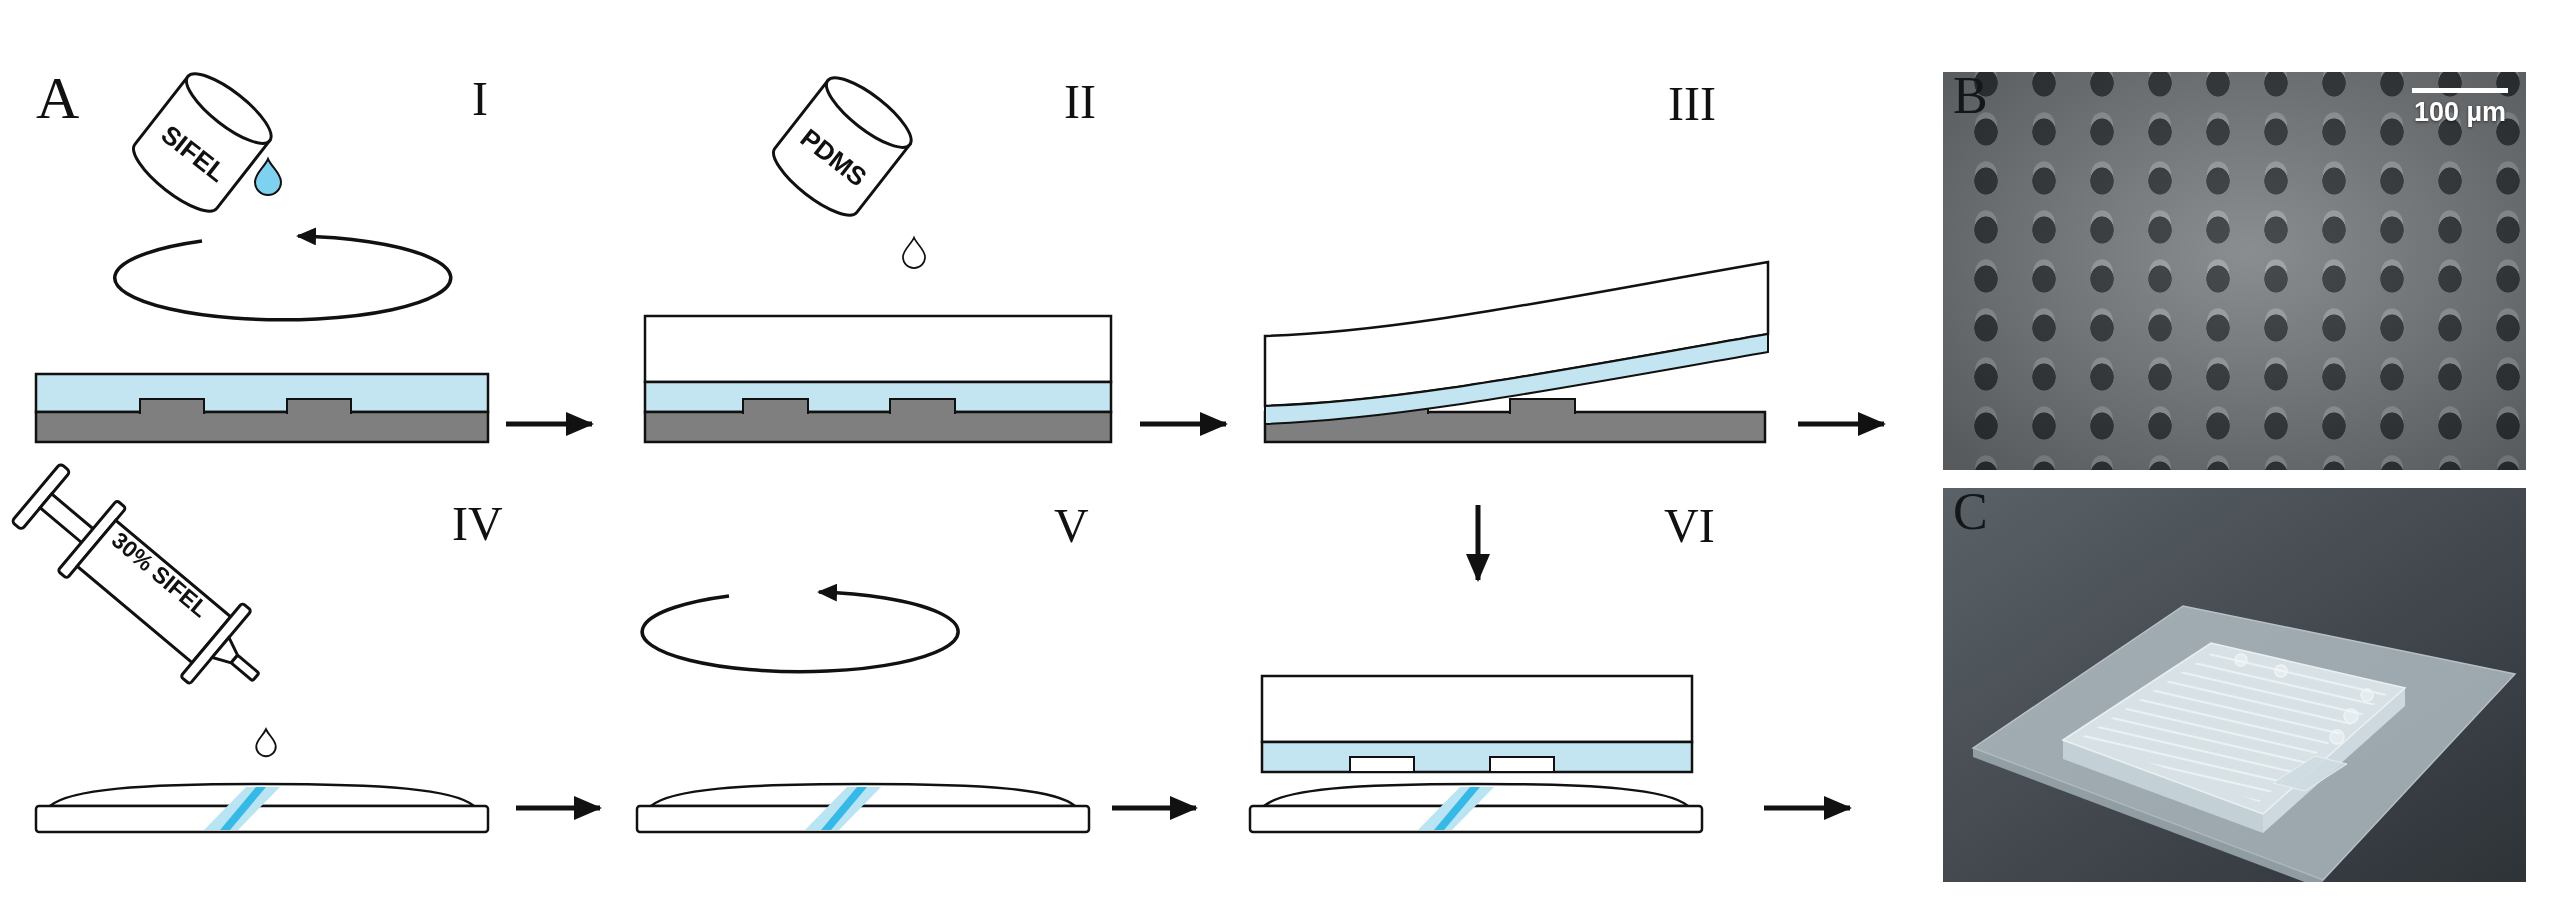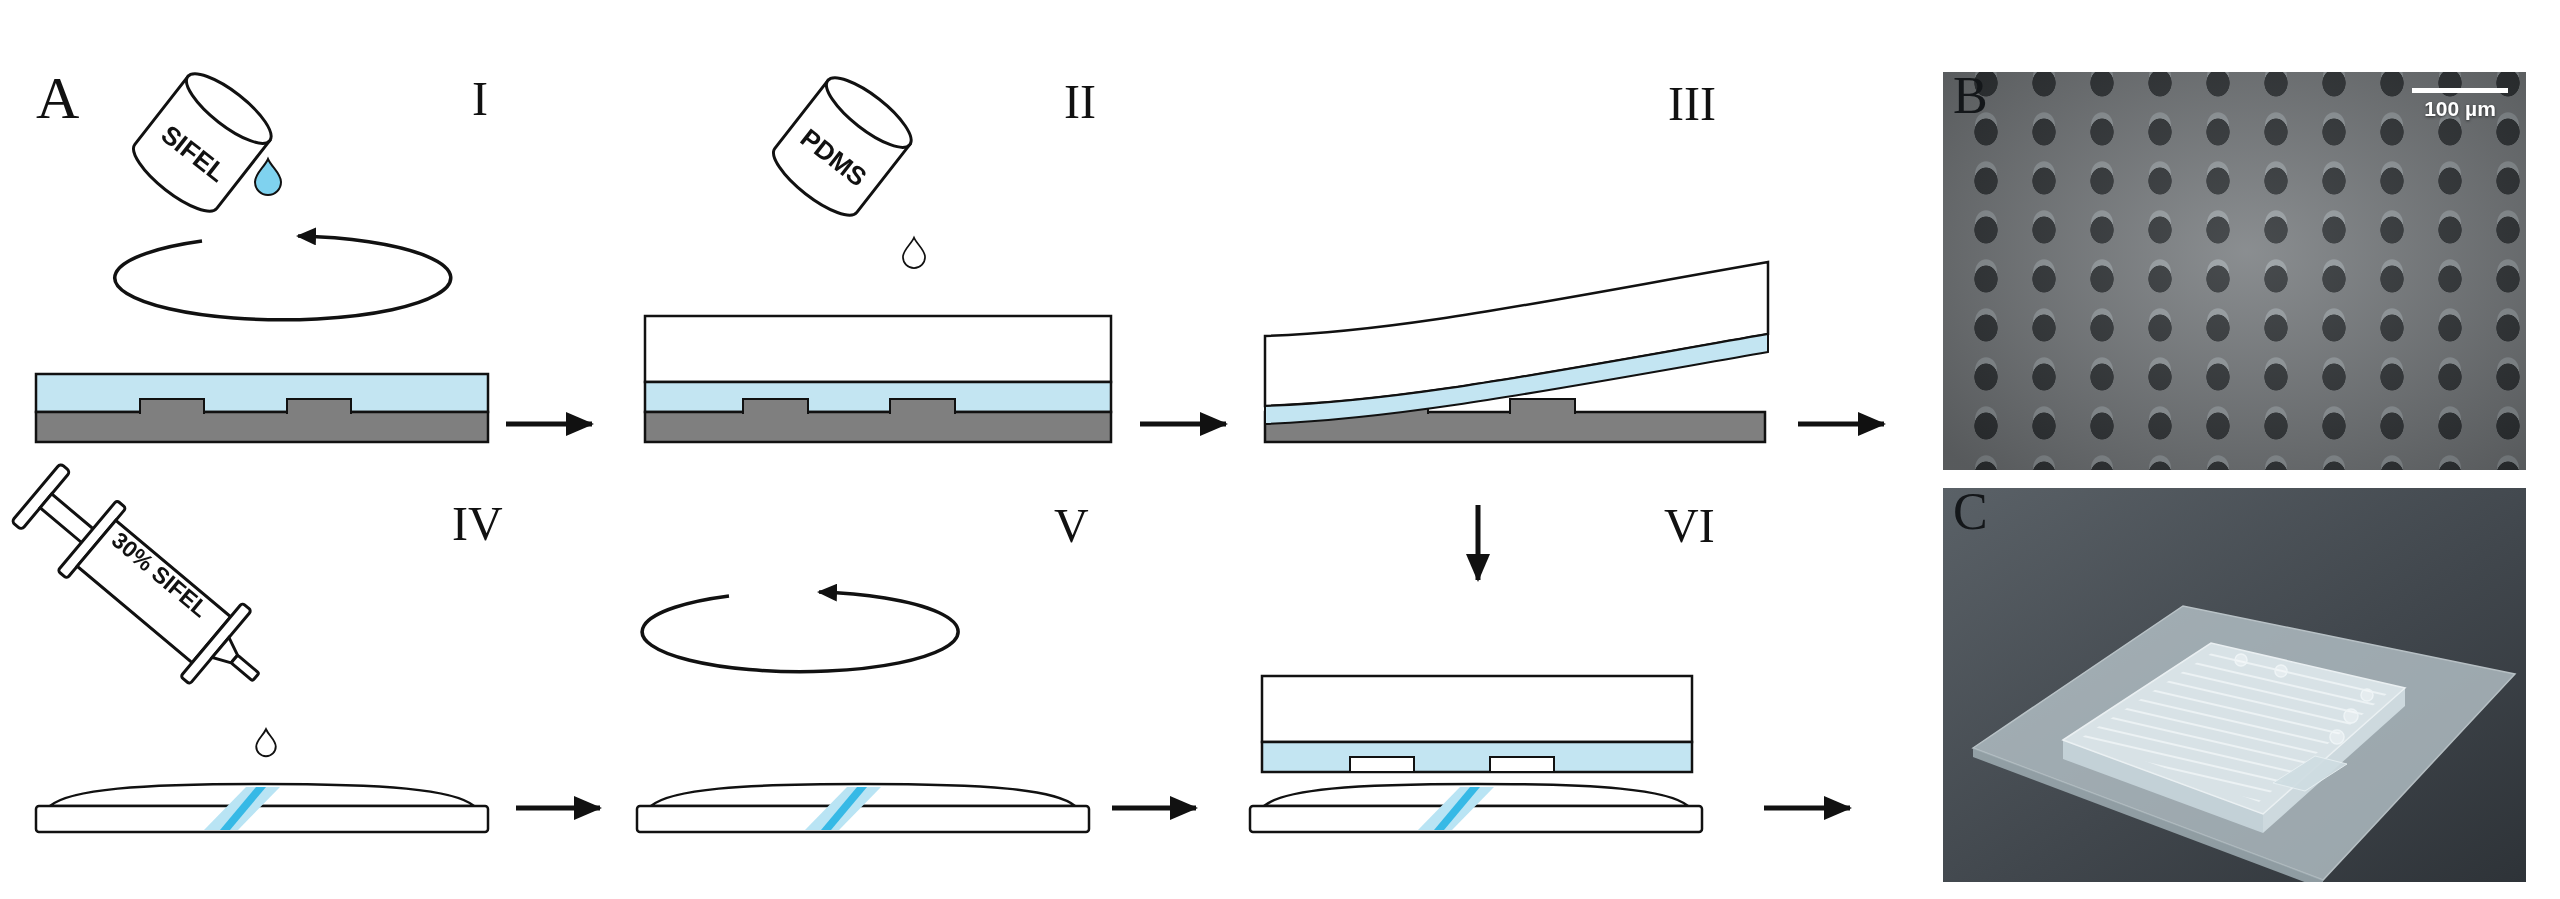--- a/index.html
+++ b/index.html
@@ -23,21 +23,21 @@
        background-position:14px 34px;}
   .sem::after{content:"";position:absolute;inset:0;
        background:radial-gradient(ellipse at 52% 45%, rgba(255,255,255,0.10) 0%, rgba(0,0,0,0.30) 95%);}
 
   .photo-label{position:absolute;top:-6px;left:10px;z-index:3;
        font-family:"Liberation Serif","DejaVu Serif",serif;
        font-size:52px;color:#14171a;}
   .scalebar{position:absolute;top:16px;right:18px;z-index:3;
        display:flex;flex-direction:column;align-items:center;gap:4px;}
   .scalebar .bar{width:96px;height:5px;background:#fff;}
-  .scalebar .txt{color:#fff;font-weight:bold;font-size:21px;
+  .scalebar .txt{color:#fff;font-weight:bold;font-size:27px;
        text-shadow:0 1px 3px rgba(0,0,0,.6);}
 
   #cphoto{position:absolute;inset:0;}
 </style>
 </head>
 <body>
 
 <div class="stage">
 
   <svg id="schematic" width="1950" height="899" viewBox="0 0 1950 899">

